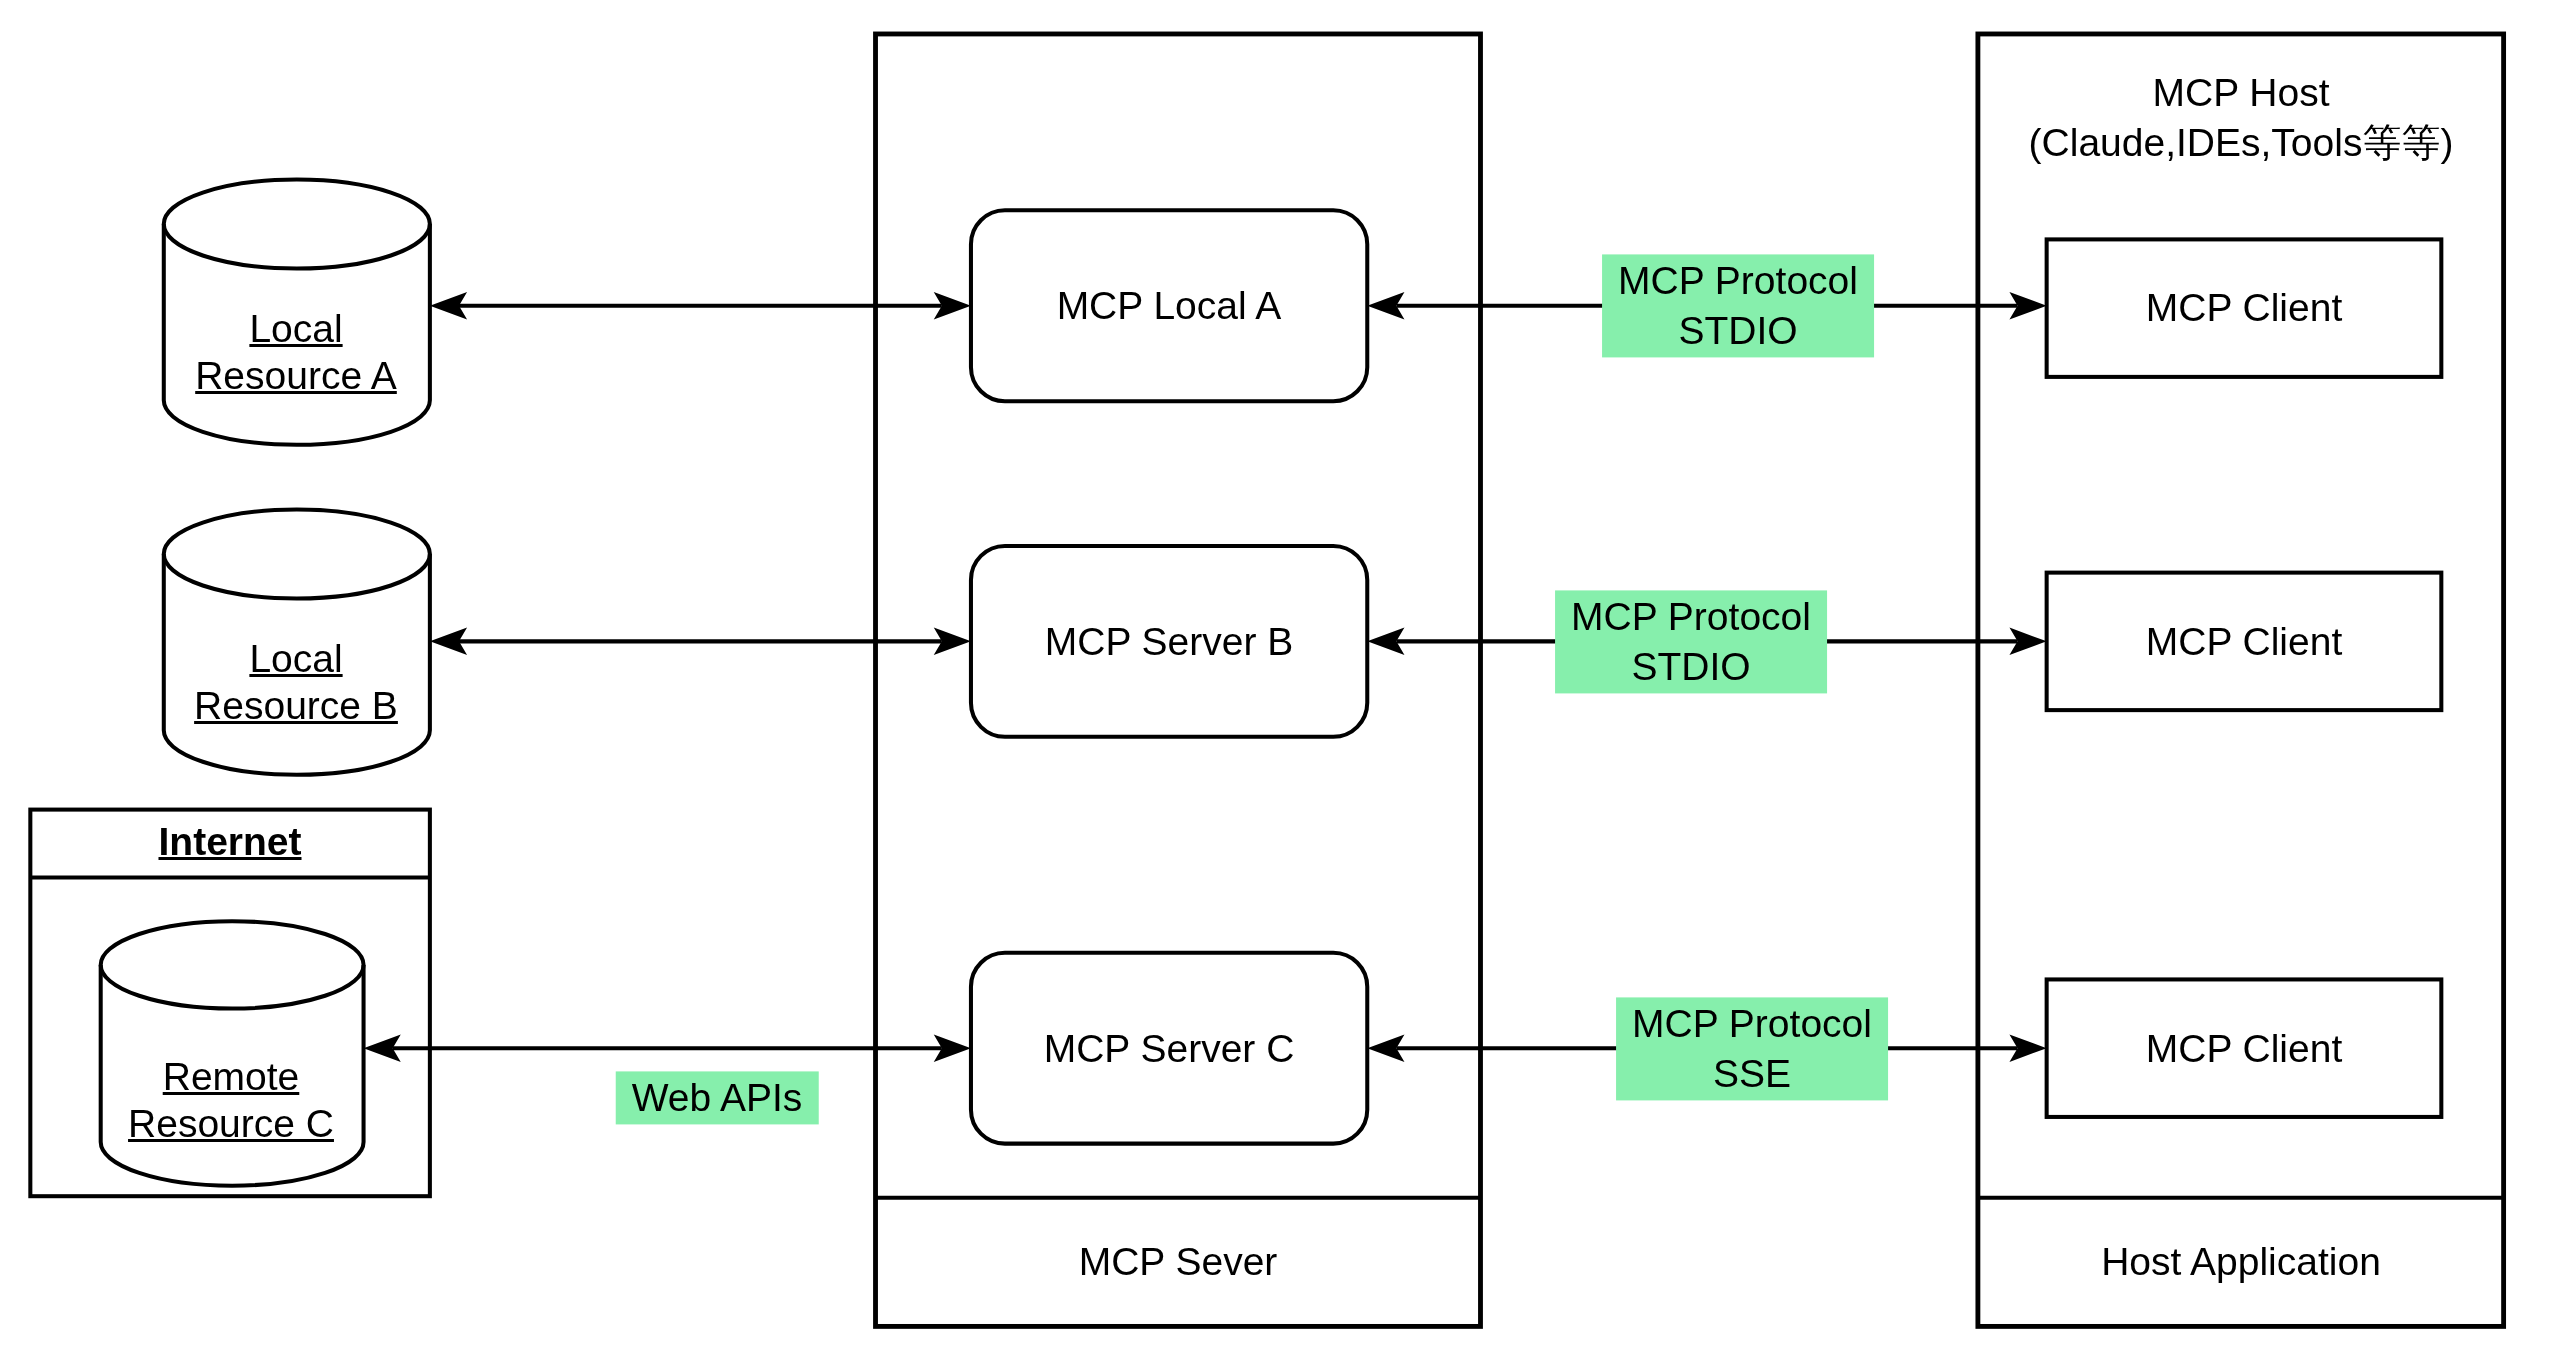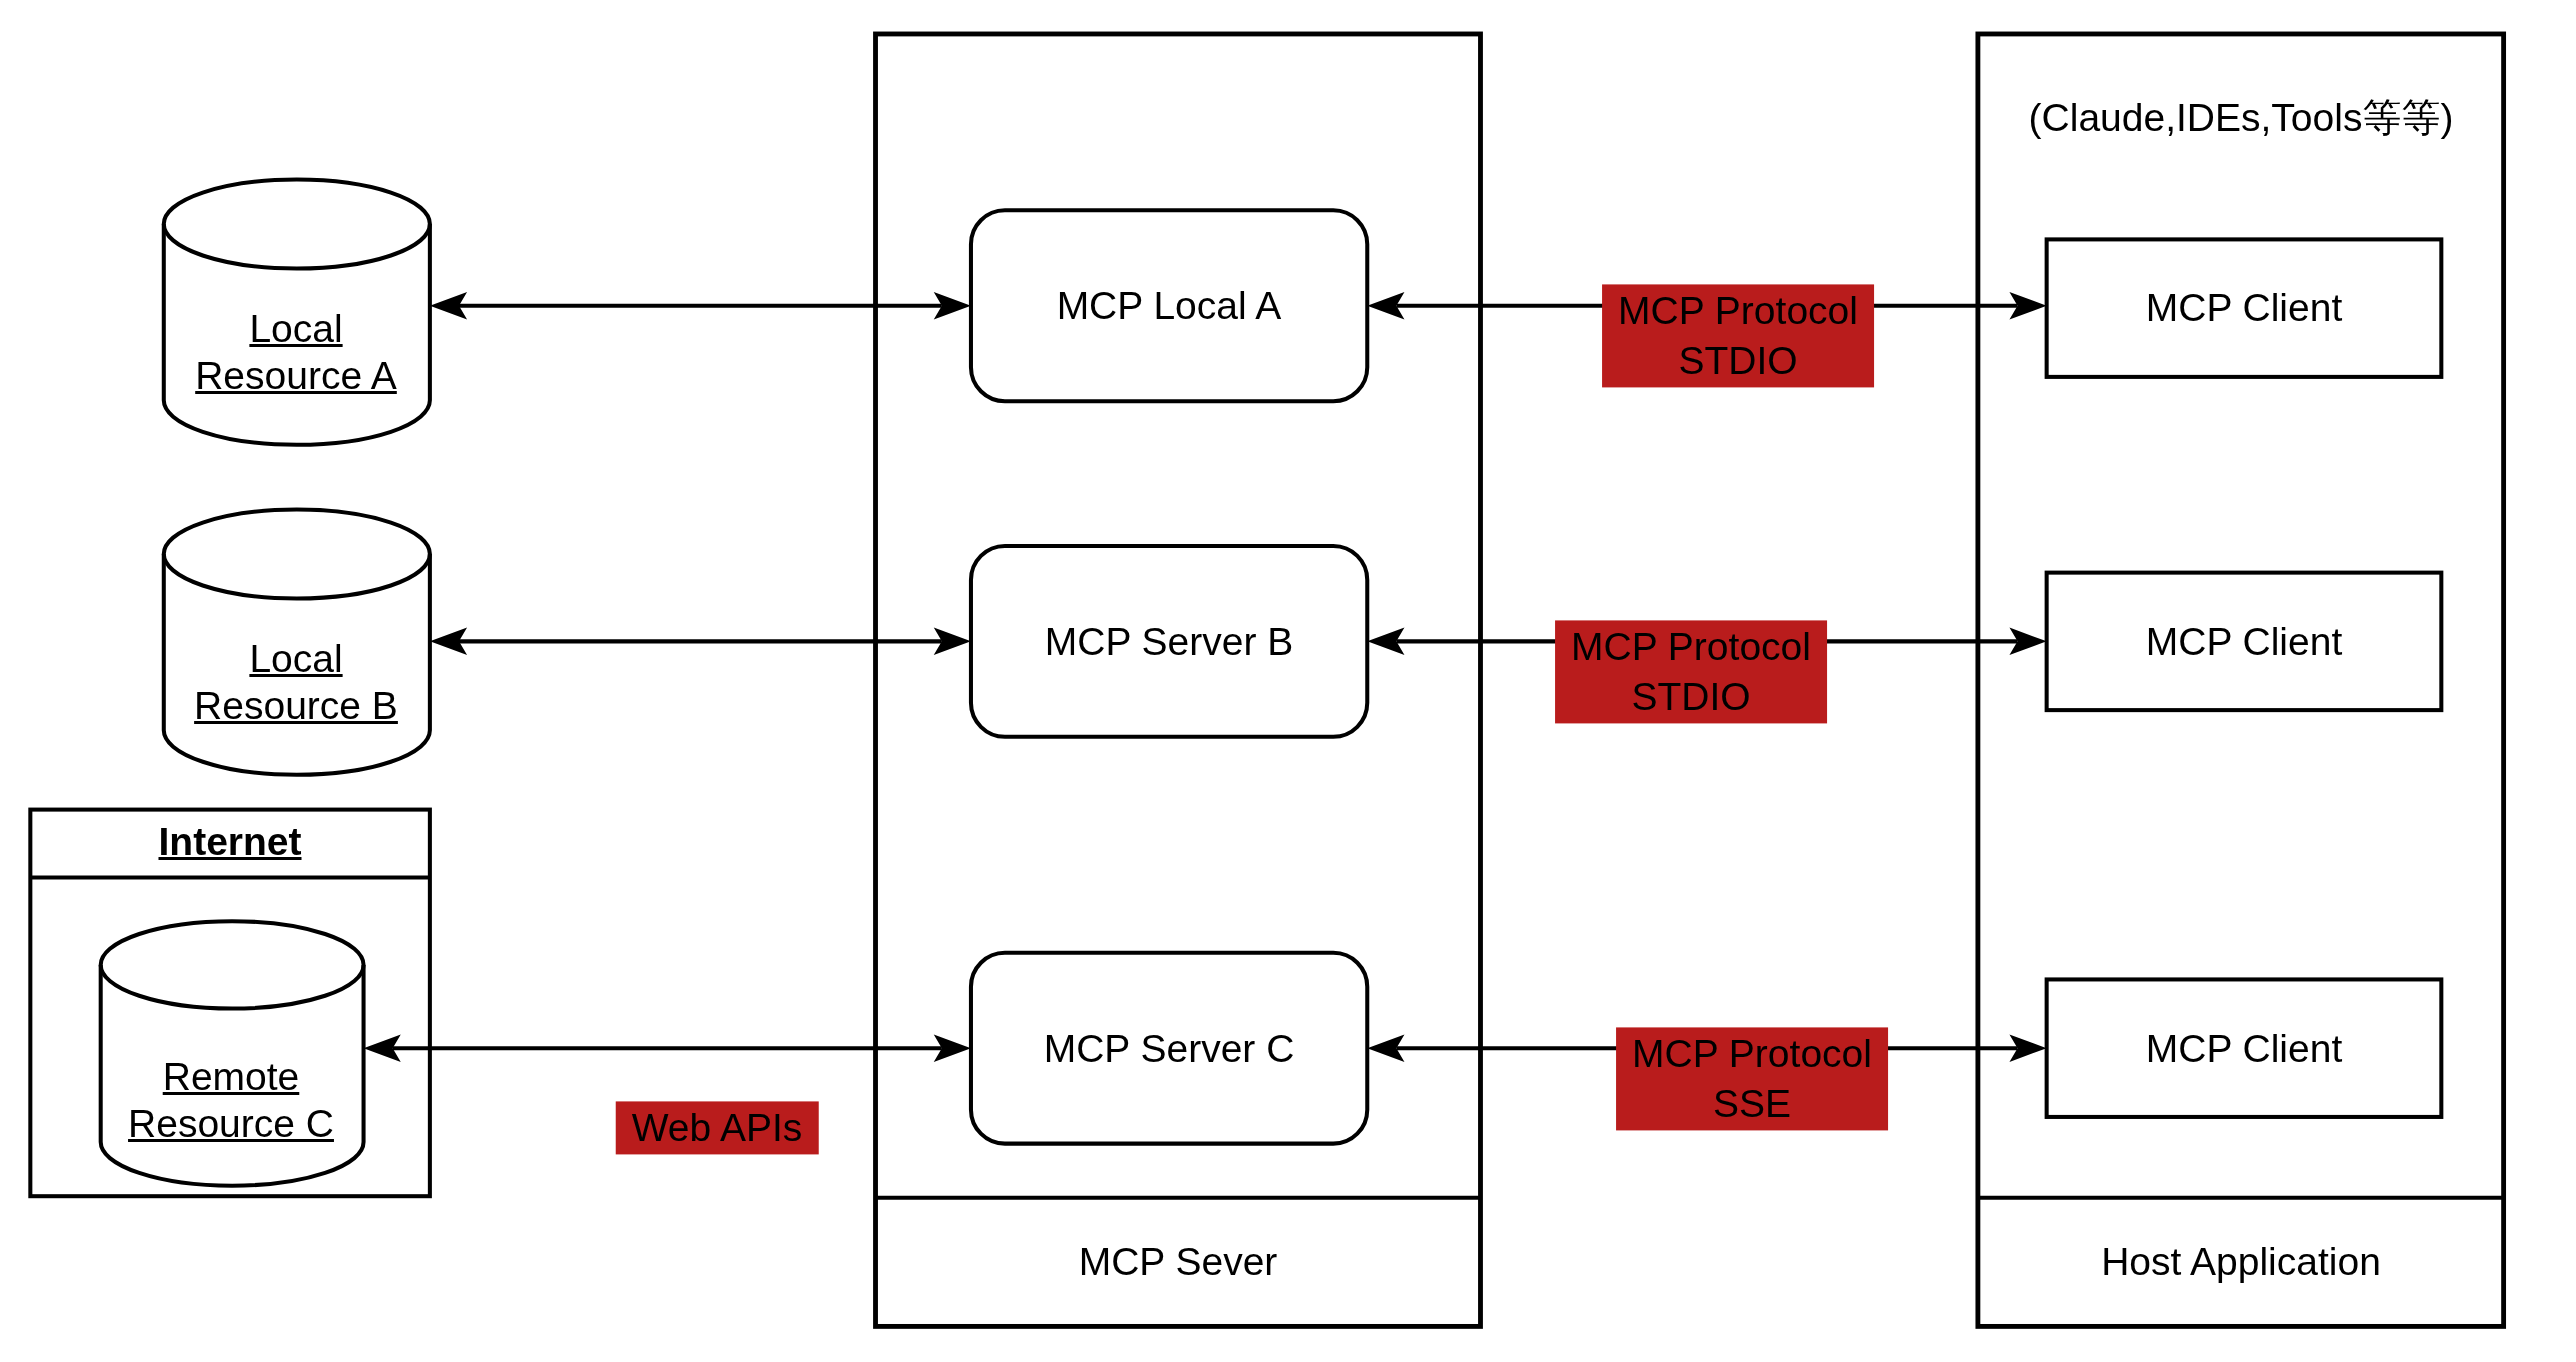--- a/index.html
+++ b/index.html
@@ -2,21 +2,21 @@
 <html style="font-size:13px"><head>
 <meta charset="utf-8">
 <style>
   html,body{margin:0;padding:0;background:#ffffff;}
   .stage{position:relative;width:2576px;height:1362px;background:#ffffff;overflow:hidden;
          font-family:"Liberation Sans","DejaVu Sans",sans-serif;color:#000;}
   .stage svg{position:absolute;left:0;top:0;}
   .lbl{position:absolute;transform:translate(-50%,-50%);text-align:center;white-space:nowrap;
        font-size:39px;line-height:50px;color:#000;z-index:2;}
   .lh58{line-height:47px;text-decoration:underline;}
-  .chip{background:#b91c1c;padding:1.6px 16px;margin-top:30px;}
+  .chip{background:#86efac;padding:1.6px 16px;}
   .bold{font-weight:700;text-decoration:underline;}
 </style>
 </head>
 <body>
 
 <div class="stage">
 
   <svg width="2576" height="1362" viewBox="0 0 3184 1684">
 
     <g>
@@ -111,20 +111,21 @@
     <div>Resource C</div>
   </div>
 
   <div class="lbl" style="left:1169px;top:306px">MCP Local A</div>
   <div class="lbl" style="left:1169px;top:642px">MCP Server B</div>
   <div class="lbl" style="left:1169px;top:1049px">MCP Server C</div>
 
   <div class="lbl" style="left:1178px;top:1262px">MCP Sever</div>
 
   <div class="lbl" style="left:2241px;top:118px">
+    <div>MCP Host</div>
     <div>(Claude,IDEs,Tools等等)</div>
   </div>
 
   <div class="lbl" style="left:2244px;top:308px">MCP Client</div>
   <div class="lbl" style="left:2244px;top:642px">MCP Client</div>
   <div class="lbl" style="left:2244px;top:1049px">MCP Client</div>
 
   <div class="lbl" style="left:2241px;top:1262px">Host Application</div>
 
   <div class="lbl chip" style="left:1738px;top:306px">

